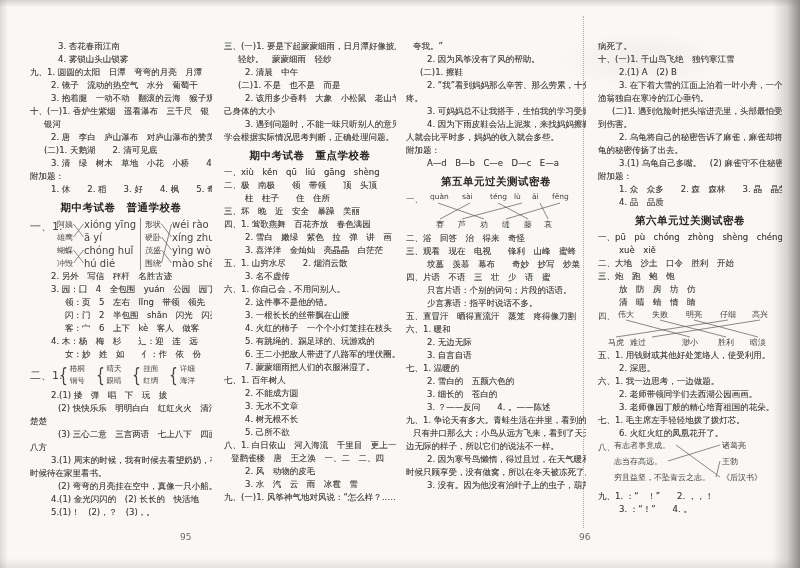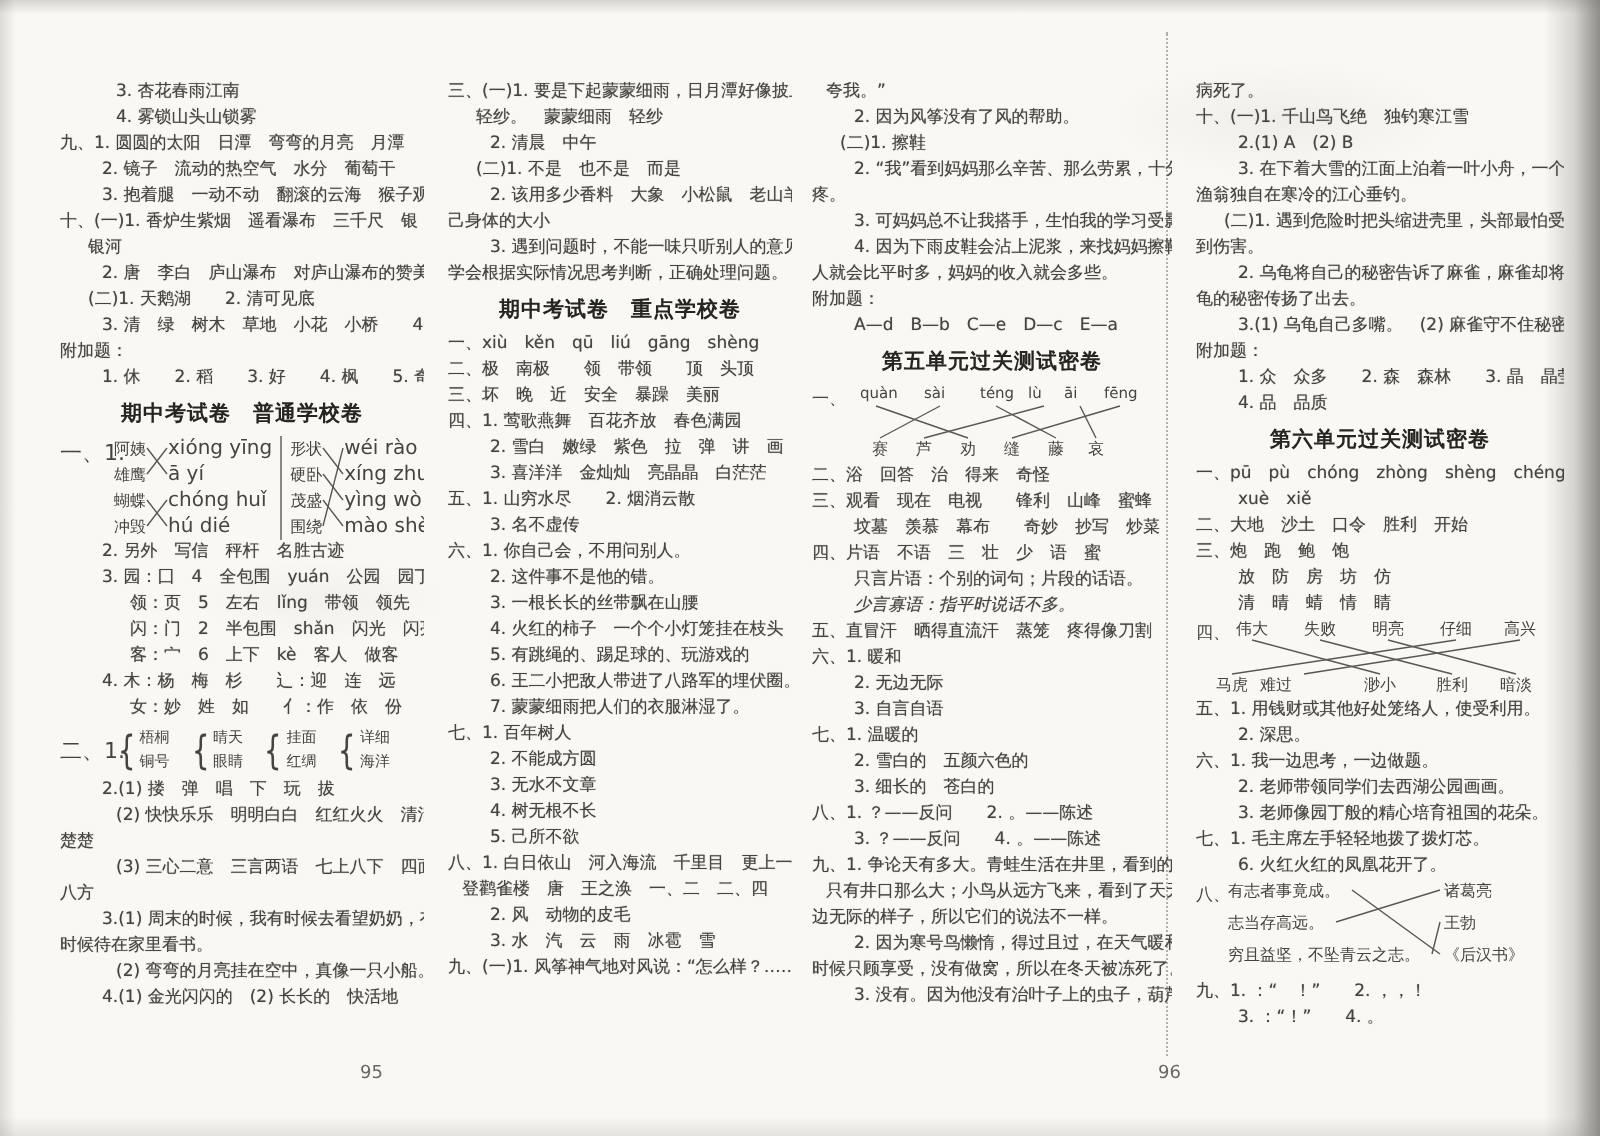--- a/index.html
+++ b/index.html
@@ -142,33 +142,35 @@
         </div>
         <div class="ln" style="padding-left: 21px;">2.(1) 搂　弹　唱　下　玩　拔</div>
         <div class="ln" style="padding-left: 28px;">(2) 快快乐乐　明明白白　红红火火　清清</div>
         <div class="ln">楚楚</div>
         <div class="ln" style="padding-left: 28px;">(3) 三心二意　三言两语　七上八下　四面</div>
         <div class="ln">八方</div>
         <div class="ln" style="padding-left: 21px;">3.(1) 周末的时候，我有时候去看望奶奶，有</div>
         <div class="ln">时候待在家里看书。</div>
         <div class="ln" style="padding-left: 28px;">(2) 弯弯的月亮挂在空中，真像一只小船。</div>
         <div class="ln" style="padding-left: 21px;">4.(1) 金光闪闪的　(2) 长长的　快活地</div>
+        <div class="ln" style="padding-left: 21px;">5.(1)！　(2)，？　(3)，。</div>
       </div>
     <div class="col" style="left:224px;width:172px;">
         <div class="ln">三、(一)1. 要是下起蒙蒙细雨，日月潭好像披上</div>
         <div class="ln" style="padding-left: 14px;">轻纱。　蒙蒙细雨　轻纱</div>
         <div class="ln" style="padding-left: 21px;">2. 清晨　中午</div>
         <div class="ln" style="padding-left: 14px;">(二)1. 不是　也不是　而是</div>
         <div class="ln" style="padding-left: 21px;">2. 该用多少香料　大象　小松鼠　老山羊　自</div>
         <div class="ln">己身体的大小</div>
         <div class="ln" style="padding-left: 21px;">3. 遇到问题时，不能一味只听别人的意见，要</div>
         <div class="ln">学会根据实际情况思考判断，正确处理问题。</div>
         <div class="heading">期中考试卷　重点学校卷</div>
         <div class="ln">一、xiù　kěn　qū　liú　gāng　shèng</div>
         <div class="ln">二、极　南极　　领　带领　　顶　头顶</div>
+        <div class="ln" style="padding-left: 21px;">柱　柱子　　住　住所</div>
         <div class="ln">三、坏　晚　近　安全　暴躁　美丽</div>
         <div class="ln">四、1. 莺歌燕舞　百花齐放　春色满园</div>
         <div class="ln" style="padding-left: 21px;">2. 雪白　嫩绿　紫色　拉　弹　讲　画</div>
         <div class="ln" style="padding-left: 21px;">3. 喜洋洋　金灿灿　亮晶晶　白茫茫</div>
         <div class="ln">五、1. 山穷水尽　　2. 烟消云散</div>
         <div class="ln" style="padding-left: 21px;">3. 名不虚传</div>
         <div class="ln">六、1. 你自己会，不用问别人。</div>
         <div class="ln" style="padding-left: 21px;">2. 这件事不是他的错。</div>
         <div class="ln" style="padding-left: 21px;">3. 一根长长的丝带飘在山腰</div>
         <div class="ln" style="padding-left: 21px;">4. 火红的柿子　一个个小灯笼挂在枝头</div>
@@ -222,29 +224,28 @@
             <line x1="116" y1="11" x2="56" y2="27" stroke="#5a5753" stroke-width="0.7"></line>
             <line x1="134" y1="11" x2="142" y2="27" stroke="#5a5753" stroke-width="0.7"></line>
             <line x1="154" y1="11" x2="100" y2="27" stroke="#5a5753" stroke-width="0.7"></line>
           </svg>
         </div>
         <div class="ln">二、浴　回答　治　得来　奇怪</div>
         <div class="ln">三、观看　现在　电视　　锋利　山峰　蜜蜂</div>
         <div class="ln" style="padding-left: 21px;">坟墓　羡慕　幕布　　奇妙　抄写　炒菜</div>
         <div class="ln">四、片语　不语　三　壮　少　语　蜜</div>
         <div class="ln" style="padding-left: 21px;">只言片语：个别的词句；片段的话语。</div>
-        <div class="ln" style="padding-left: 21px; font-style: italic;">少言寡语：指平时说话不多。</div>
+        <div class="ln" style="padding-left: 21px;">少言寡语：指平时说话不多。</div>
         <div class="ln">五、直冒汗　晒得直流汗　蒸笼　疼得像刀割</div>
         <div class="ln">六、1. 暖和</div>
         <div class="ln" style="padding-left: 21px;">2. 无边无际</div>
         <div class="ln" style="padding-left: 21px;">3. 自言自语</div>
         <div class="ln">七、1. 温暖的</div>
         <div class="ln" style="padding-left: 21px;">2. 雪白的　五颜六色的</div>
         <div class="ln" style="padding-left: 21px;">3. 细长的　苍白的</div>
-        <div class="ln">八、1. ？——反问　　2. 。——陈述</div>
         <div class="ln" style="padding-left: 21px;">3. ？——反问　　4. 。——陈述</div>
         <div class="ln">九、1. 争论天有多大。青蛙生活在井里，看到的天</div>
         <div class="ln" style="padding-left: 7px;">只有井口那么大；小鸟从远方飞来，看到了天无</div>
         <div class="ln">边无际的样子，所以它们的说法不一样。</div>
         <div class="ln" style="padding-left: 21px;">2. 因为寒号鸟懒惰，得过且过，在天气暖和的</div>
         <div class="ln">时候只顾享受，没有做窝，所以在冬天被冻死了。</div>
         <div class="ln" style="padding-left: 21px;">3. 没有。因为他没有治叶子上的虫子，葫芦生</div>
       </div>
     <div class="col" style="left:200px;width:184px;">
         <div class="ln">病死了。</div>

